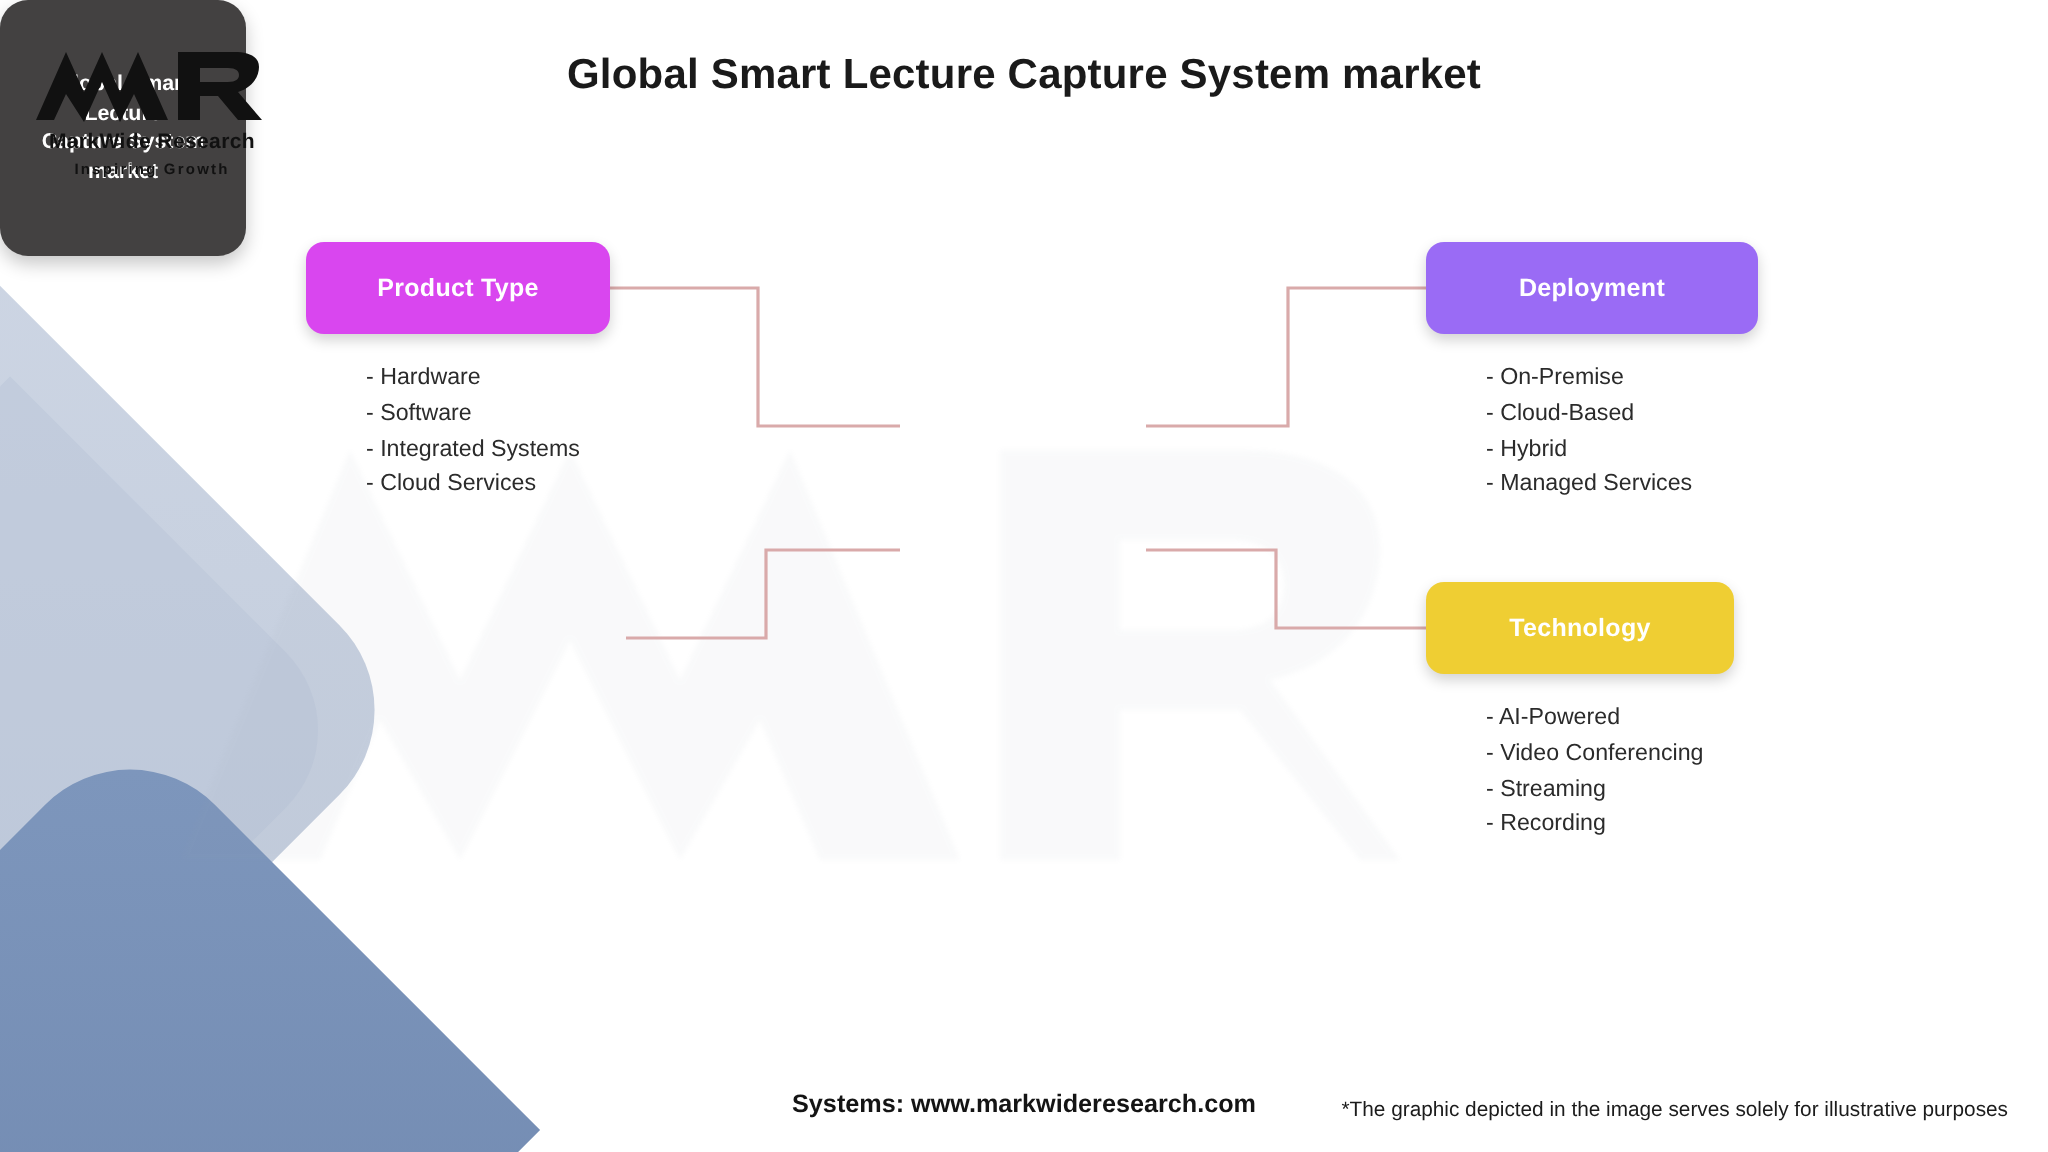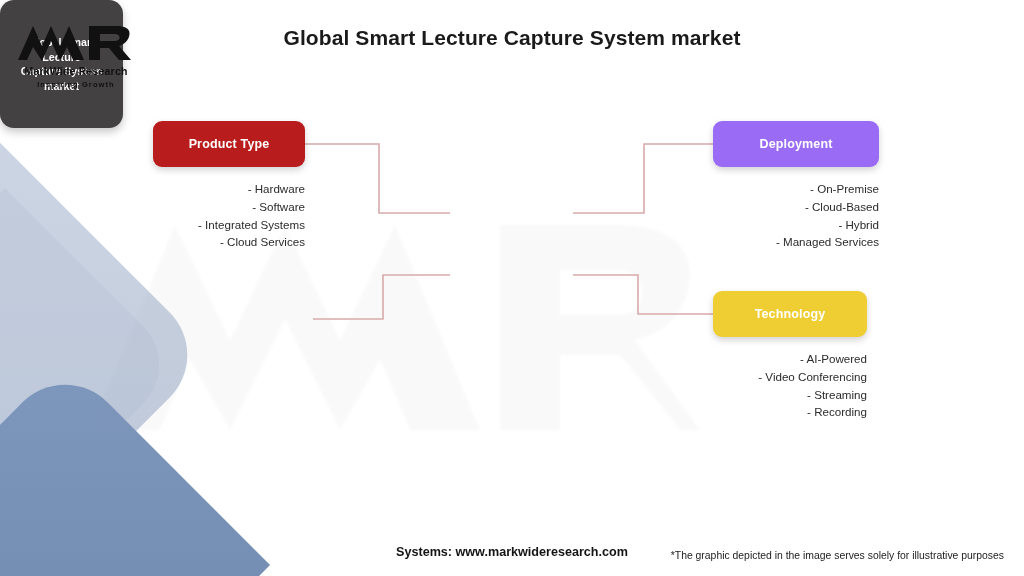--- a/index.html
+++ b/index.html
@@ -138,34 +138,33 @@
     color: #ffffff;
     font-weight: bold;
     font-size: 12.5px;
     box-shadow: 0 3px 7px rgba(0,0,0,0.18);
     letter-spacing: 0.15px;
   }
 
   .node-list {
     margin-top: 13px;
     padding-left: 30px;
-    text-align: right;
   }
 
   .node-list li {
     list-style: none;
     font-size: 11.6px;
     color: #2b2b2b;
     line-height: 17.8px;
     white-space: nowrap;
   }
 
   
   #node-product-type { left: 153px; top: 121px; }
-  #node-product-type .node-box { width: 152px; height: 46px; background: #b91c1c; }
+  #node-product-type .node-box { width: 152px; height: 46px; background: #d946ef; }
 
   #node-deployment { left: 713px; top: 121px; }
   #node-deployment .node-box { width: 166px; height: 46px; background: #9a6bf5; }
 
   #node-end-user { left: 153px; top: 296px; }
   #node-end-user .node-box { width: 160px; height: 46px; background: #61c45a; }
 
   #node-technology { left: 713px; top: 291px; }
   #node-technology .node-box { width: 154px; height: 46px; background: #efce33; }
 

